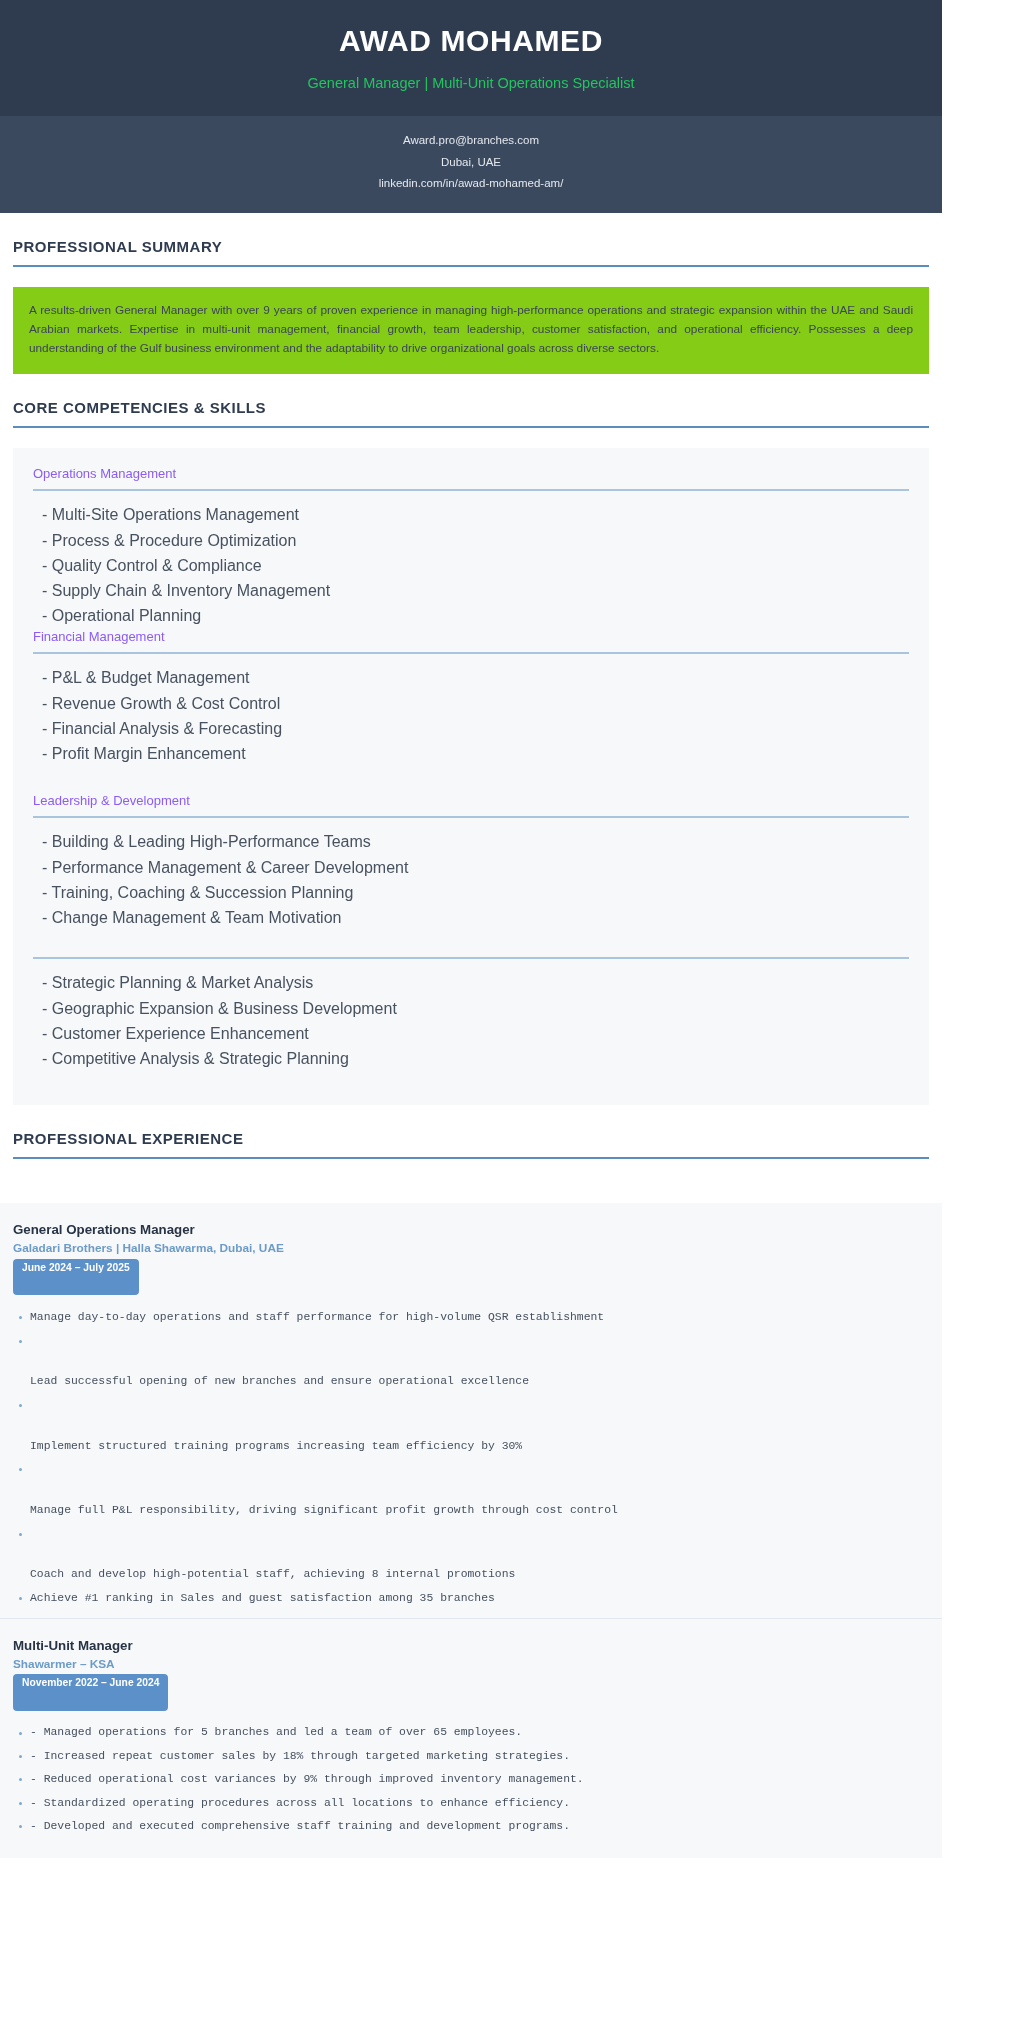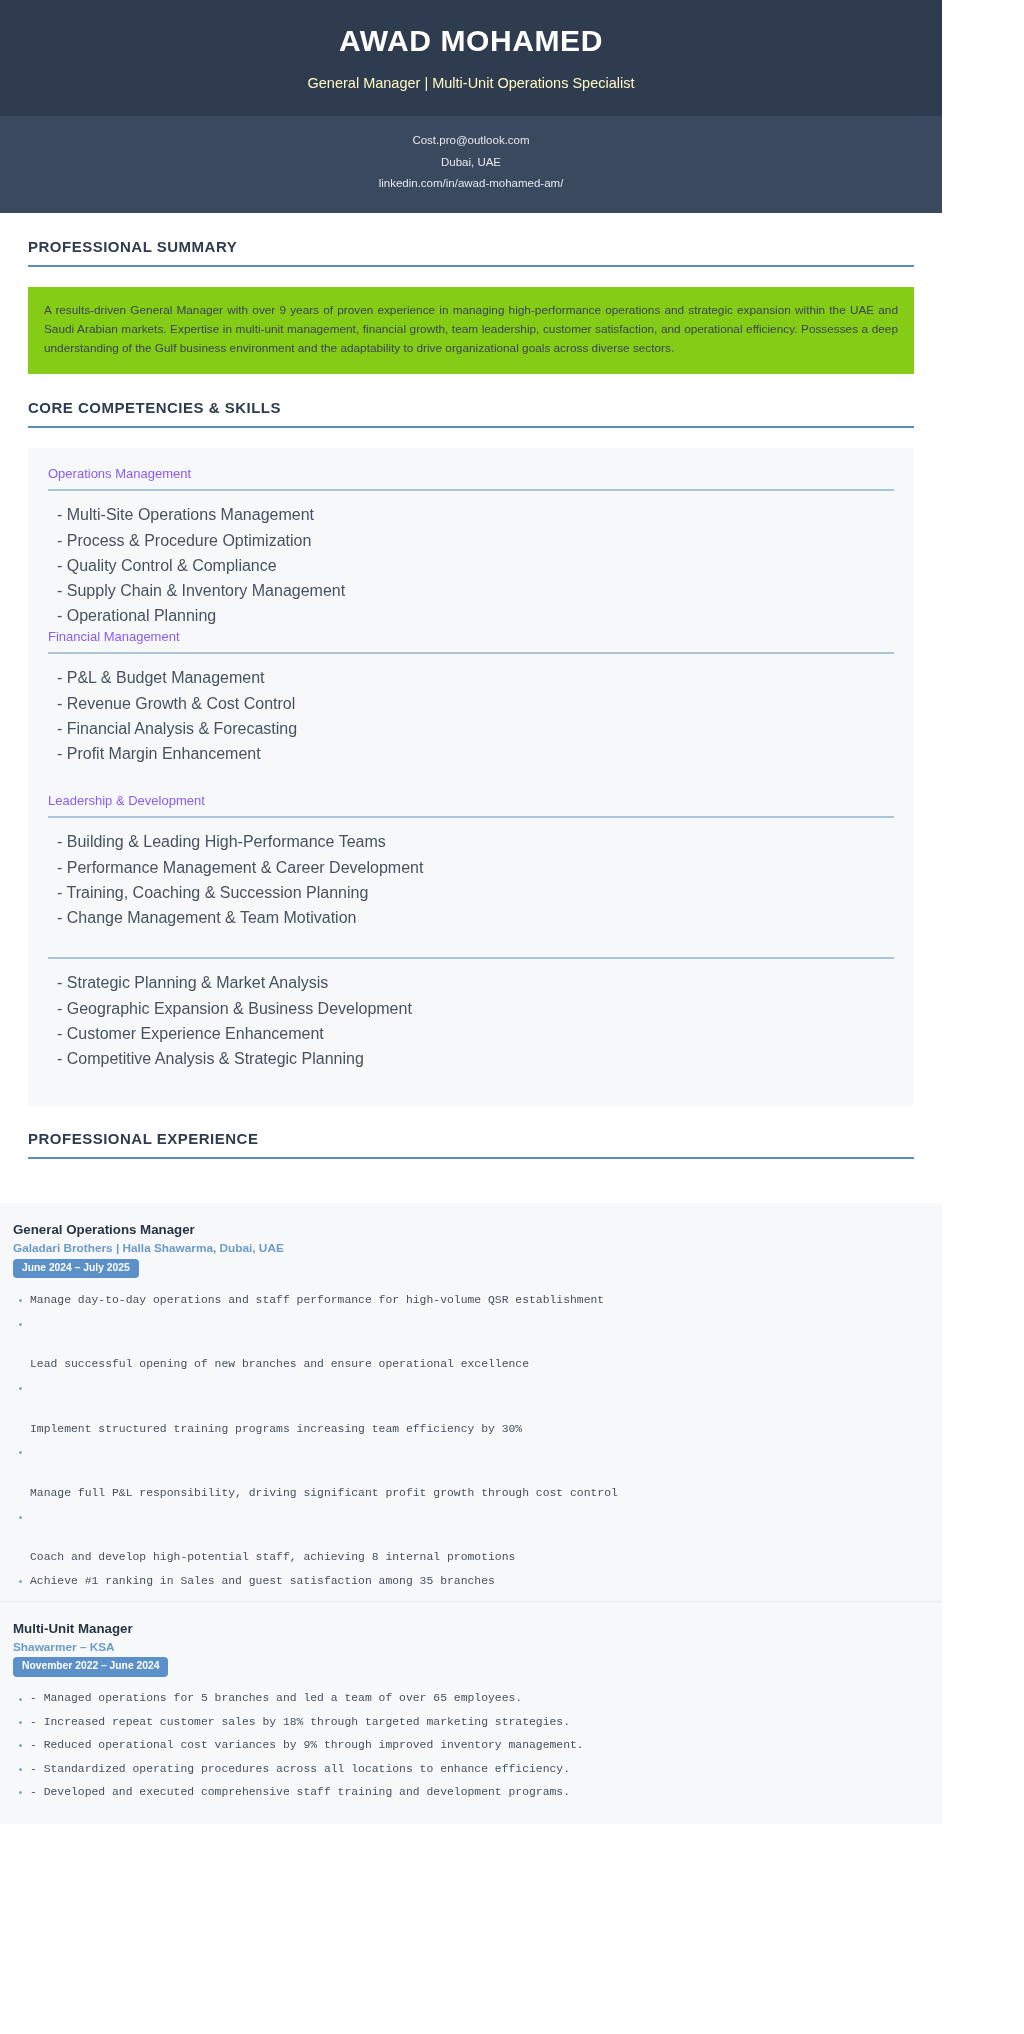--- a/index.html
+++ b/index.html
@@ -18,40 +18,40 @@
     text-align: center;
   }
   .hdr-name {
     color: #ffffff;
     font-size: 30px;
     font-weight: bold;
     letter-spacing: 0.6px;
     line-height: 1.25;
   }
   .hdr-title {
-    color: #fef9c3;
+    color: #22c55e;
     font-size: 14.5px;
     font-weight: normal;
     margin-top: 14px;
     line-height: 1.3;
   }
   .hdr-contact-band {
     background: #3b495f;
     padding: 14px 40px 18px;
     text-align: center;
   }
   .hdr-contact-band .cline {
     color: #e4e8ee;
     font-size: 11.5px;
     line-height: 1.0;
     padding: 5px 0;
   }
 
   
-  .section { padding: 0 28px; }
+  .section { padding: 0 13px; }
   .sec-title {
     font-size: 15px;
     font-weight: bold;
     color: #2f3c50;
     letter-spacing: 0.5px;
     padding-top: 25px;
     padding-bottom: 10px;
   }
   .sec-rule {
     height: 2px;
@@ -118,21 +118,21 @@
     color: #6d9bc8;
     line-height: 1.3;
     padding-top: 3px;
   }
   .exp-date {
     display: inline-block;
     background: #5b90c9;
     color: #ffffff;
     font-size: 10.3px;
     font-weight: bold;
-    padding: 4px 9px 5px;
+    padding: 4px 9px 22px;
     border-radius: 4px;
     line-height: 1.0;
   }
   .exp-bullets { margin-top: 10px; font-family: Liberation Mono, monospace; }
   .exp-bullet {
     position: relative;
     font-size: 11.4px;
     color: #46505e;
     line-height: 1.25;
     padding: 4.6px 0 4.6px 17px;
@@ -152,21 +152,21 @@
 </head>
 <body>
 
 <div class="page">
 
   <div class="hdr-name-band">
     <div class="hdr-name">AWAD MOHAMED</div>
     <div class="hdr-title">General Manager | Multi-Unit Operations Specialist</div>
   </div>
   <div class="hdr-contact-band">
-    <div class="cline">Cost.pro@outlook.com</div>
+    <div class="cline">Award.pro@branches.com</div>
     <div class="cline">Dubai, UAE</div>
     <div class="cline">linkedin.com/in/awad-mohamed-am/</div>
   </div>
 
   <div class="section">
     <div class="sec-title">PROFESSIONAL SUMMARY</div>
     <div class="sec-rule"></div>
     <div class="summary-box">
       <div class="summary-text">A results-driven General Manager with over 9 years of proven experience in managing high-performance operations and strategic expansion within the UAE and Saudi Arabian markets. Expertise in multi-unit management, financial growth, team leadership, customer satisfaction, and operational efficiency. Possesses a deep understanding of the Gulf business environment and the adaptability to drive organizational goals across diverse sectors.</div>
     </div>

